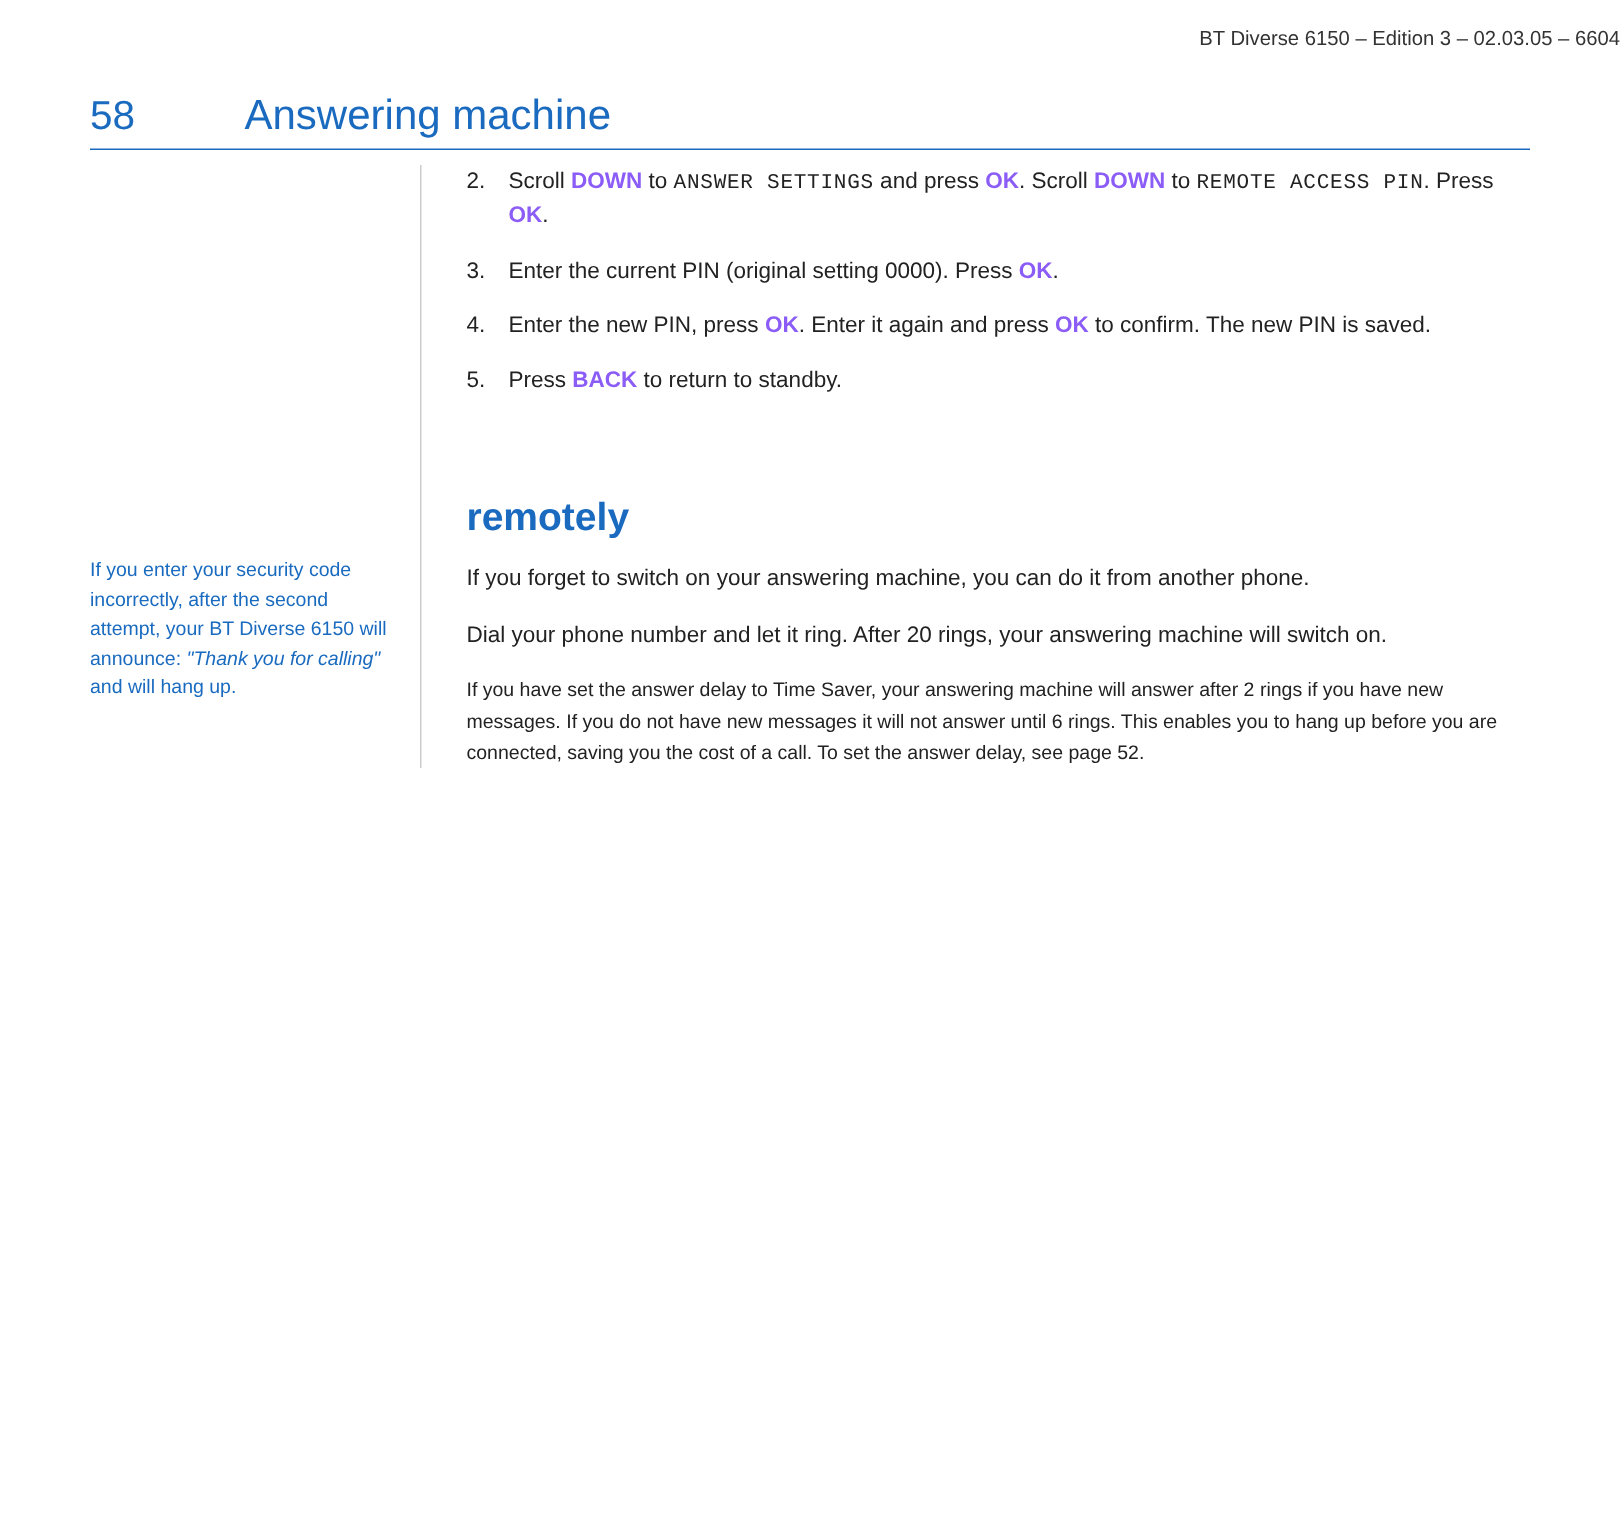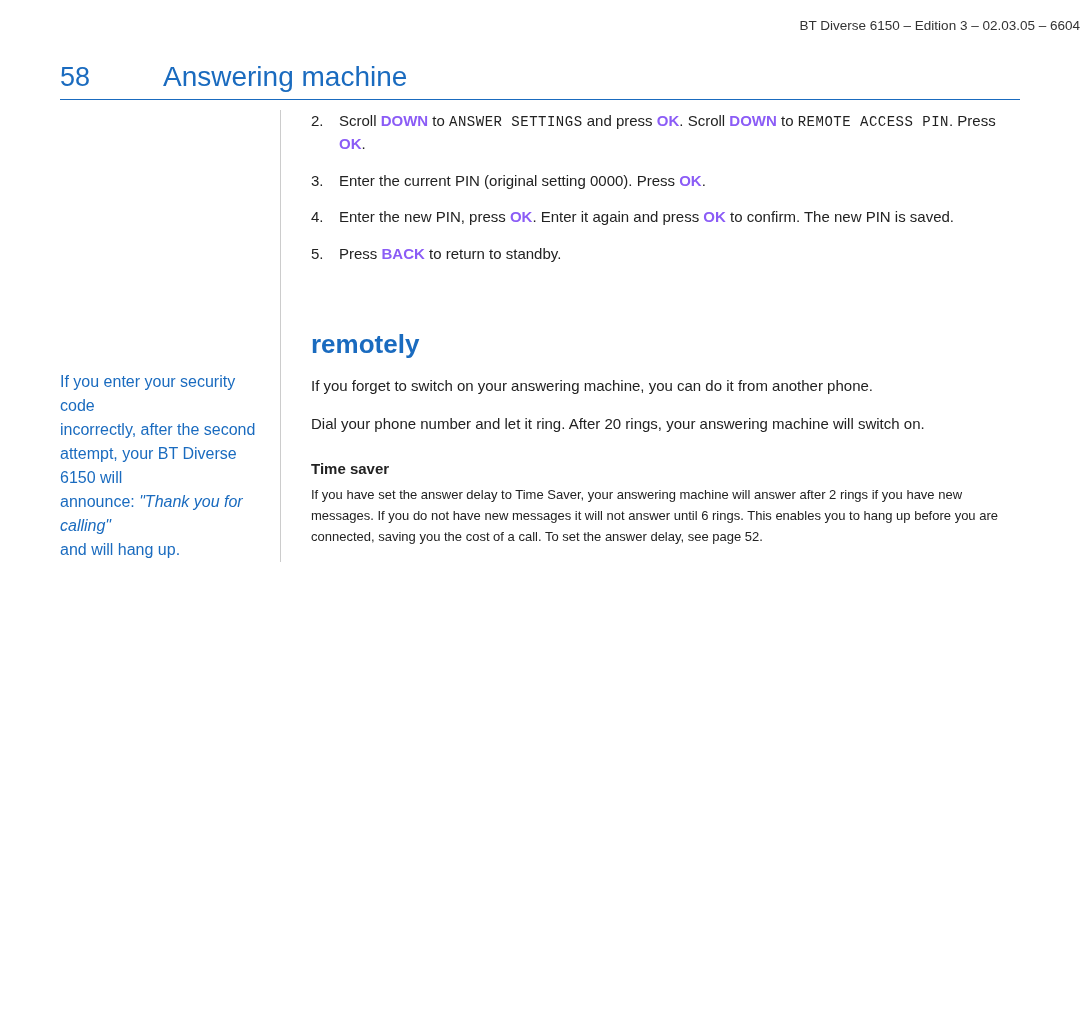--- a/index.html
+++ b/index.html
@@ -59,21 +59,21 @@
     }
 
     .sidebar-col {
       width: 220px;
       min-width: 220px;
       padding-right: 20px;
       padding-top: 260px;
     }
 
     .sidebar-note {
-      font-size: 16px;
+      font-size: 13px;
       color: #1a6bbf;
       line-height: 1.5;
     }
 
     .sidebar-note em {
       font-style: italic;
     }
 
     .divider-col {
       width: 1px;
@@ -202,17 +202,16 @@
       </ul>
 
       <div class="sub-section-title">
         <br>
         <span>remotely</span>
       </div>
 
       <p class="body-paragraph">If you forget to switch on your answering machine, you can do it from another phone.</p>
       <p class="body-paragraph">Dial your phone number and let it ring. After 20 rings, your answering machine will switch on.</p>
 
-      <p class="time-saver-heading">Time saver</p>
       <p class="time-saver-body">If you have set the answer delay to Time Saver, your answering machine will answer after 2 rings if you have new messages. If you do not have new messages it will not answer until 6 rings. This enables you to hang up before you are connected, saving you the cost of a call. To set the answer delay, see page 52.</p>
     </div>
   </div>
 </div>
 
 </body></html>

